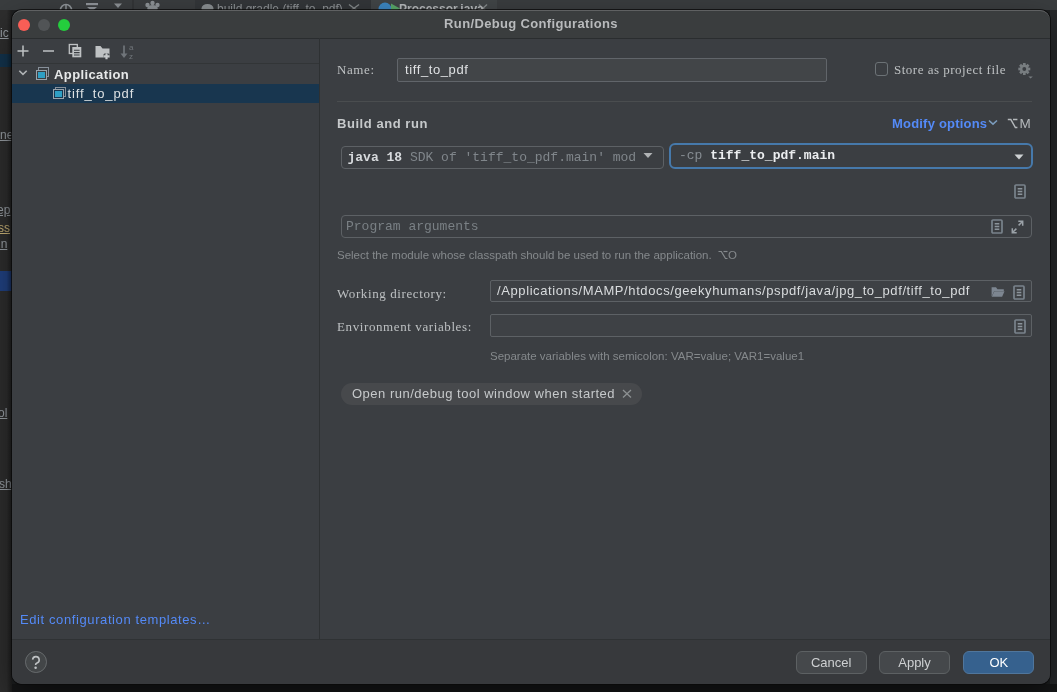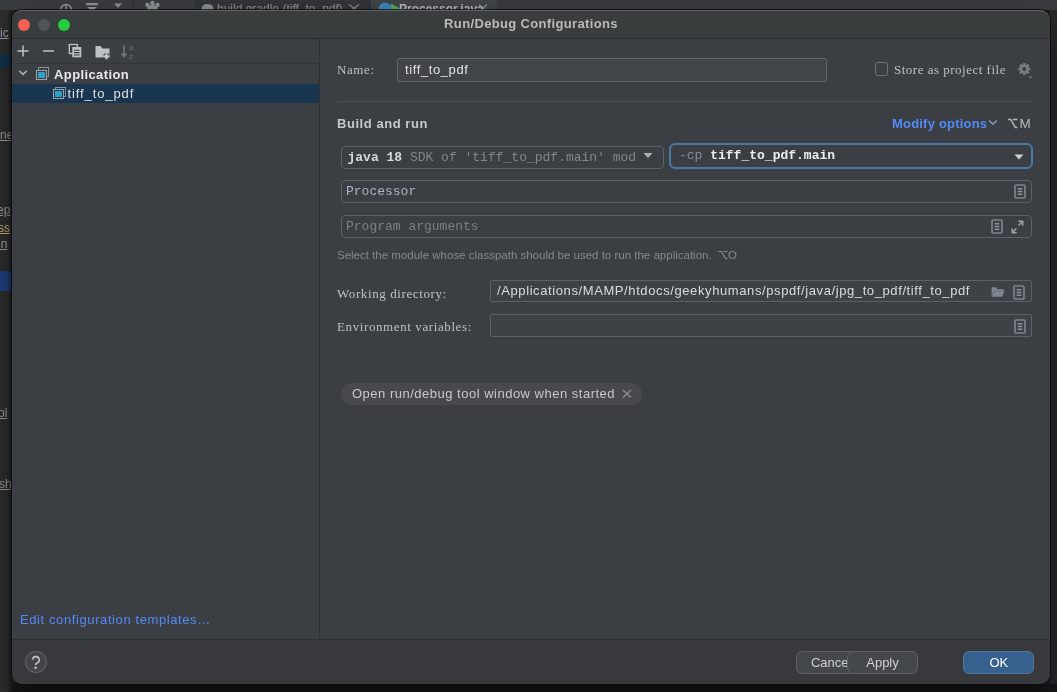--- a/index.html
+++ b/index.html
@@ -164,21 +164,20 @@
 
   <div class="inp mono" style="left:328.5px; top:136px; width:323.5px; height:23px; line-height:21px; padding-left:6px; white-space:nowrap; overflow:hidden;"><span style="color:#d7dadd; font-weight:bold;">java 18</span><span style="color:#80868b;"> SDK of 'tiff_to_pdf.main' mod</span></div>
   <svg style="left:626px; top:140px;" width="20" height="12">
       <polygon points="5.5,3 14.5,3 10,8" fill="#b0b3b5"></polygon>
     </svg>
   <div class="inp mono" style="left:656.5px; top:132.5px; width:364.5px; height:26px; border:2px solid #4679ab; border-radius:6px; line-height:22px; padding-left:8.5px;"><span style="color:#868c92;">-cp </span><span style="color:#eceef0; font-weight:bold;">tiff_to_pdf.main</span></div>
   <svg style="left:997px; top:142px;" width="20" height="12">
       <polygon points="5.5,2.5 14.5,2.5 10,7.5" fill="#ced1d3"></polygon>
     </svg>
 
-  <div class="inp mono" style="left:328.5px; top:170px; width:691px; height:23px; line-height:21px; padding-left:4.5px; color:#a9b7c6;">Processor</div>
   <svg style="left:1001.5px; top:173.5px;" width="13" height="16">
       <rect x="1" y="1" width="10" height="13" rx="1" fill="none" stroke="#79838c" stroke-width="1.7"></rect>
       <path d="M3.7 4.8 h4.6 M3.7 7.5 h4.6 M3.7 10.2 h4.6" stroke="#8b949b" stroke-width="1.4"></path>
     </svg>
 
   <div class="inp mono" style="left:328.5px; top:205px; width:691px; height:23px; line-height:21px; padding-left:4.5px; color:#7a8085;">Program arguments</div>
   <svg style="left:979px; top:209px;" width="13" height="16">
       <rect x="1" y="1" width="10" height="13" rx="1" fill="none" stroke="#79838c" stroke-width="1.7"></rect>
       <path d="M3.7 4.8 h4.6 M3.7 7.5 h4.6 M3.7 10.2 h4.6" stroke="#8b949b" stroke-width="1.4"></path>
     </svg>
@@ -204,30 +203,31 @@
       <rect x="1" y="1" width="10" height="13" rx="1" fill="none" stroke="#79838c" stroke-width="1.7"></rect>
       <path d="M3.7 4.8 h4.6 M3.7 7.5 h4.6 M3.7 10.2 h4.6" stroke="#8b949b" stroke-width="1.4"></path>
     </svg>
 
   <label class="lbl" style="left:325px; top:308.5px;">Environment variables:</label>
   <div class="inp" style="left:478px; top:304px; width:541.5px; height:22.5px; border-radius:2px; background:#3e4145;"></div>
   <svg style="left:1001.5px; top:309px;" width="13" height="16">
       <rect x="1" y="1" width="10" height="13" rx="1" fill="none" stroke="#79838c" stroke-width="1.7"></rect>
       <path d="M3.7 4.8 h4.6 M3.7 7.5 h4.6 M3.7 10.2 h4.6" stroke="#8b949b" stroke-width="1.4"></path>
     </svg>
+  <div class="hint" style="left:478px; top:339.5px;">Separate variables with semicolon: VAR=value; VAR1=value1</div>
 
   <div class="abs" style="left:329px; top:373px; width:301px; height:21.5px; border-radius:11px; background:#47494c; font-size:13px; color:#c6c9cb; line-height:21.5px; padding-left:11px; letter-spacing:0.5px;">Open run/debug tool window when started</div>
   <svg style="left:608px; top:378px;" width="14" height="12">
       <path d="M3 2 l8 7.5 M11 2 l-8 7.5" stroke="#8d9193" stroke-width="1.3"></path>
     </svg>
 
   <div class="abs" id="footsep"></div>
   <div class="abs" id="footer">
     <div class="abs" style="left:13.2px; top:11.4px; width:21.6px; height:21.6px; border-radius:50%; border:1px solid #686c6e; background:#434648;"></div>
     <svg style="left:13.2px; top:11.4px;" width="22" height="22">
         <path d="M7.6 8.6 a3.3 3.3 0 1 1 4.4 3.4 c-1.1 0.45 -1.4 0.9 -1.4 2" fill="none" stroke="#bfc2c4" stroke-width="1.6"></path>
         <circle cx="10.6" cy="16.8" r="1.25" fill="#bfc2c4"></circle>
       </svg>
     <div class="btn" style="left:783.7px;">Cancel</div>
-    <div class="btn" style="left:835px;">Apply</div>
+    <div class="btn" style="left:867px;">Apply</div>
     <div class="btn" style="left:951.4px; background:#36618e; border-color:#50769c; color:#ffffff;">OK</div>
   </div>
 </div>
 
 </body></html>

